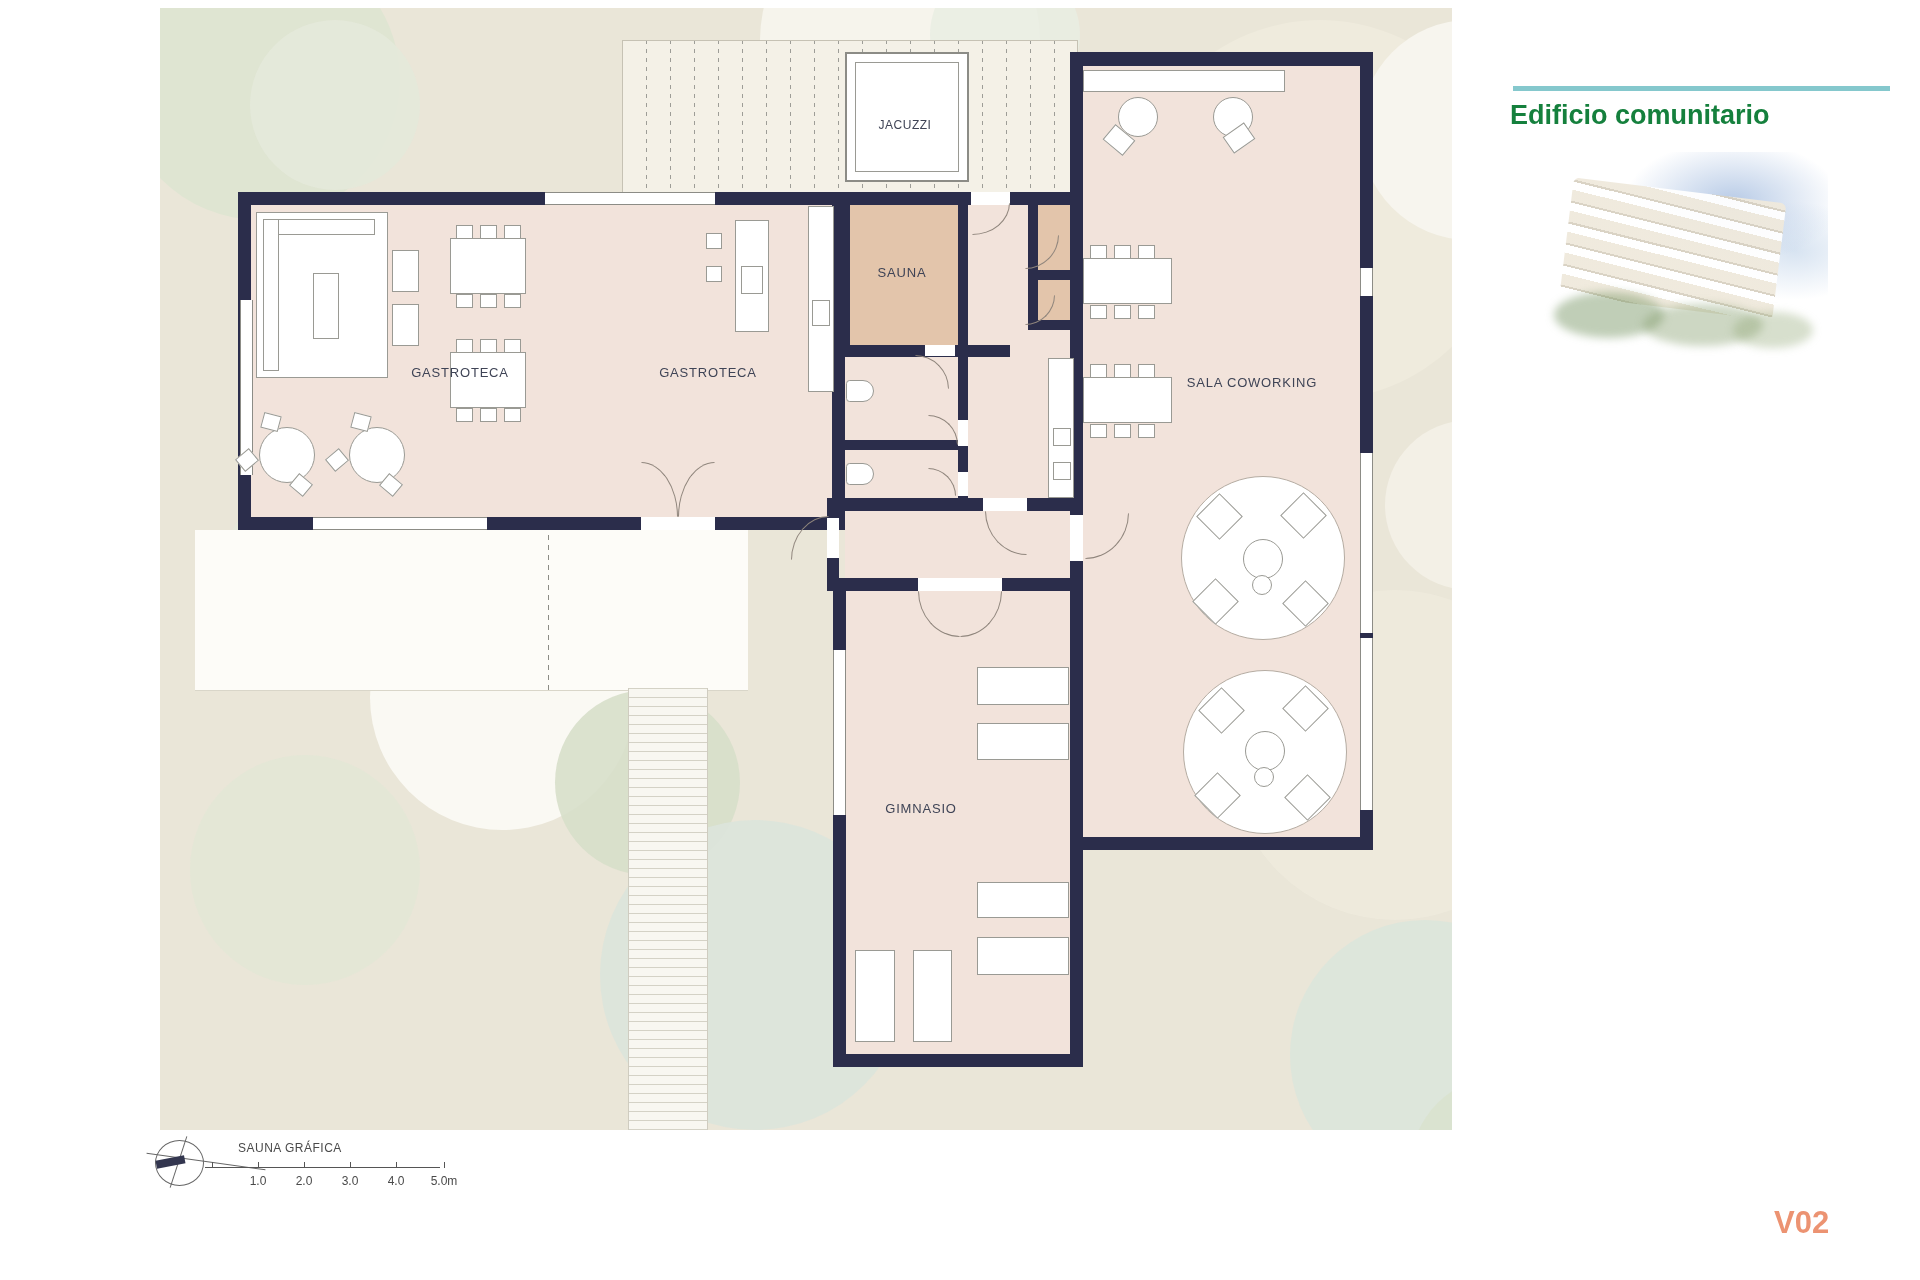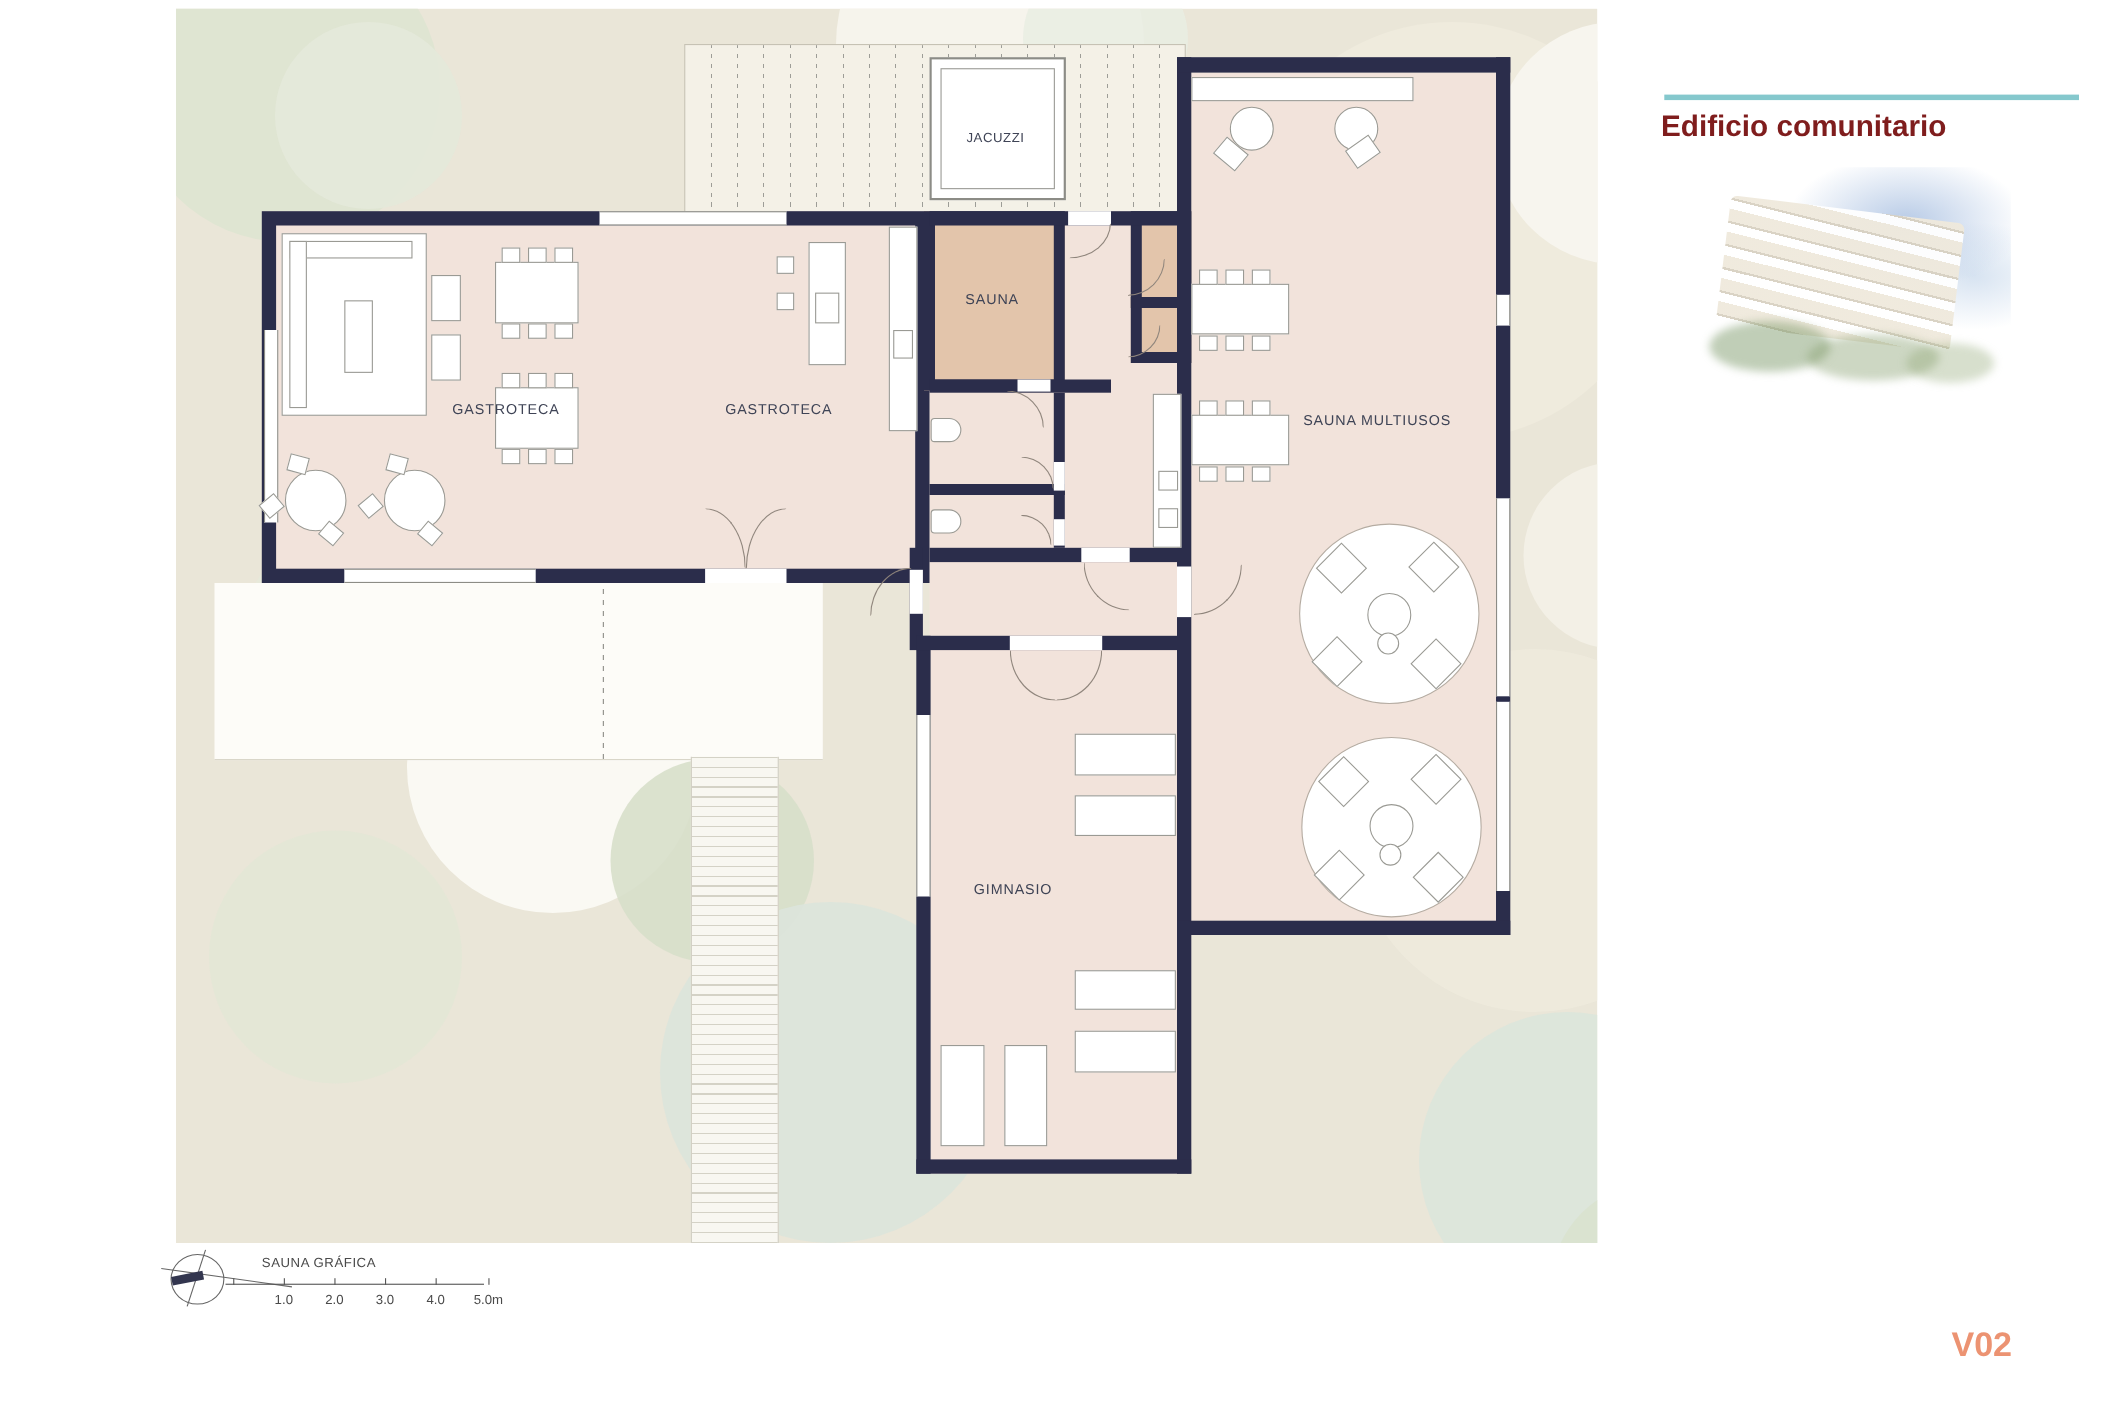--- a/index.html
+++ b/index.html
@@ -46,21 +46,21 @@
   .lbl.small{font-size:12px;letter-spacing:.5px;}
   .sofa{position:absolute;left:256px;top:212px;width:132px;height:166px;background:#fff;border:1px solid #9a9a94;box-sizing:border-box;}
   .sofa div{position:absolute;border:1px solid #9a9a94;background:#fff;box-sizing:border-box;}
   .stove{position:absolute;left:812px;top:256px;width:18px;height:34px;
        background-image:radial-gradient(circle at 5px 7px,#777 2.2px,transparent 3px),
                         radial-gradient(circle at 13px 7px,#777 2.2px,transparent 3px),
                         radial-gradient(circle at 5px 19px,#777 2.2px,transparent 3px),
                         radial-gradient(circle at 13px 19px,#777 2.2px,transparent 3px);}
   
   .accent-rule{position:absolute;left:1513px;top:86px;width:377px;height:5px;background:var(--teal,#85C8CD);}
-  .page-title{position:absolute;left:1510px;top:100px;font-size:27px;font-weight:bold;color:#7f1d1d;}
+  .page-title{position:absolute;left:1510px;top:100px;font-size:27px;font-weight:bold;color:#15803d;}
   .illustration{position:absolute;left:1548px;top:152px;width:280px;height:206px;}
   .illu-sky{position:absolute;left:0;top:0;right:0;bottom:0;
        background:radial-gradient(ellipse 150px 85px at 66% 24%,rgba(125,160,210,.55),rgba(125,160,210,0) 72%),
                   radial-gradient(ellipse 120px 70px at 88% 48%,rgba(140,175,215,.35),rgba(140,175,215,0) 70%);}
   .illu-building{position:absolute;left:18px;top:38px;width:214px;height:118px;transform:rotate(7deg);
        border-radius:6px;opacity:.95;
        background:repeating-linear-gradient(7deg,#ffffff 0 8px,#d8d1c2 8px 10px,#efe9dc 10px 21px);}
   .veg{position:absolute;border-radius:50%;filter:blur(4px);}
   
   .compass-circle{position:absolute;left:155px;top:1140px;width:47px;height:44px;border:1px solid #666;
@@ -248,21 +248,21 @@
         <div class="arc a-tl" style="left: 631px; top: 508px; width: 38px; height: 44px;"></div>
         <div class="arc a-br" style="left: 925px; top: 505px; width: 44px; height: 46px;"></div>
         <div class="arc a-bl" style="left: 758px; top: 583px; width: 42px; height: 46px;"></div>
         <div class="arc a-br" style="left: 800px; top: 583px; width: 42px; height: 46px;"></div>
       </div>
 
     <div class="lbl small" style="left:745px;top:117px;">JACUZZI</div>
     <div class="lbl" style="left:742px;top:264px;">SAUNA</div>
     <div class="lbl" style="left:300px;top:364px;">GASTROTECA</div>
     <div class="lbl" style="left:548px;top:364px;">GASTROTECA</div>
-    <div class="lbl" style="left:1092px;top:374px;">SAUNA MULTIUSOS</div>
+    <div class="lbl" style="left:1092px;top:374px;">SALA COWORKING</div>
     <div class="lbl" style="left:761px;top:800px;">GIMNASIO</div>
   </div>
 
   <div class="accent-rule"></div>
   <div class="page-title">Edificio comunitario</div>
   <div class="illustration">
     <div class="illu-sky"></div>
     <div class="illu-building"></div>
     <div class="veg" style="left:6px;top:140px;width:110px;height:46px;background:rgba(116,146,96,.45);"></div>
     <div class="veg" style="left:95px;top:152px;width:120px;height:42px;background:rgba(130,156,104,.40);"></div>

